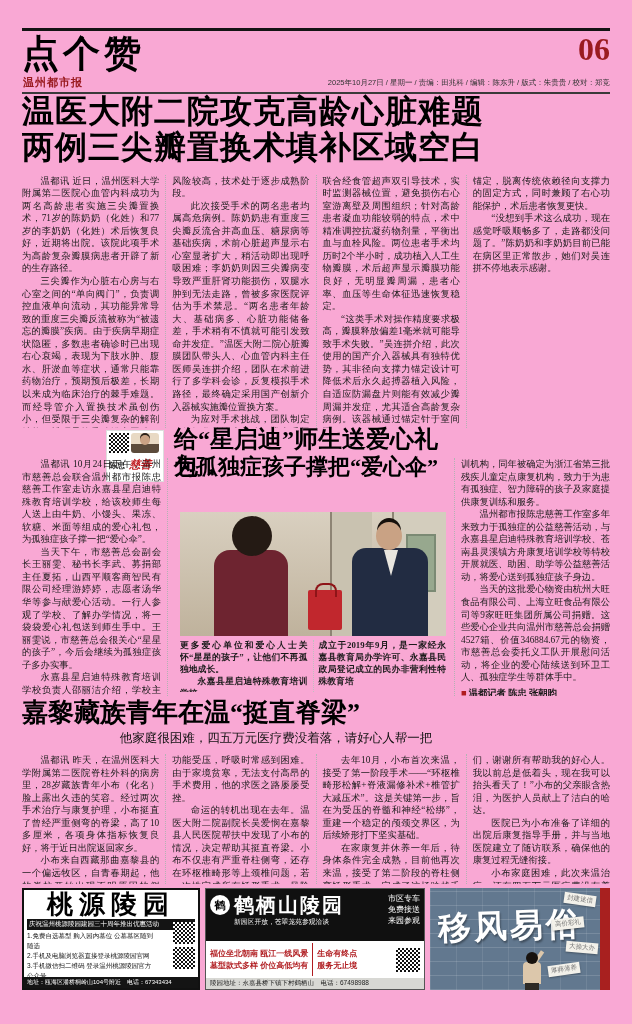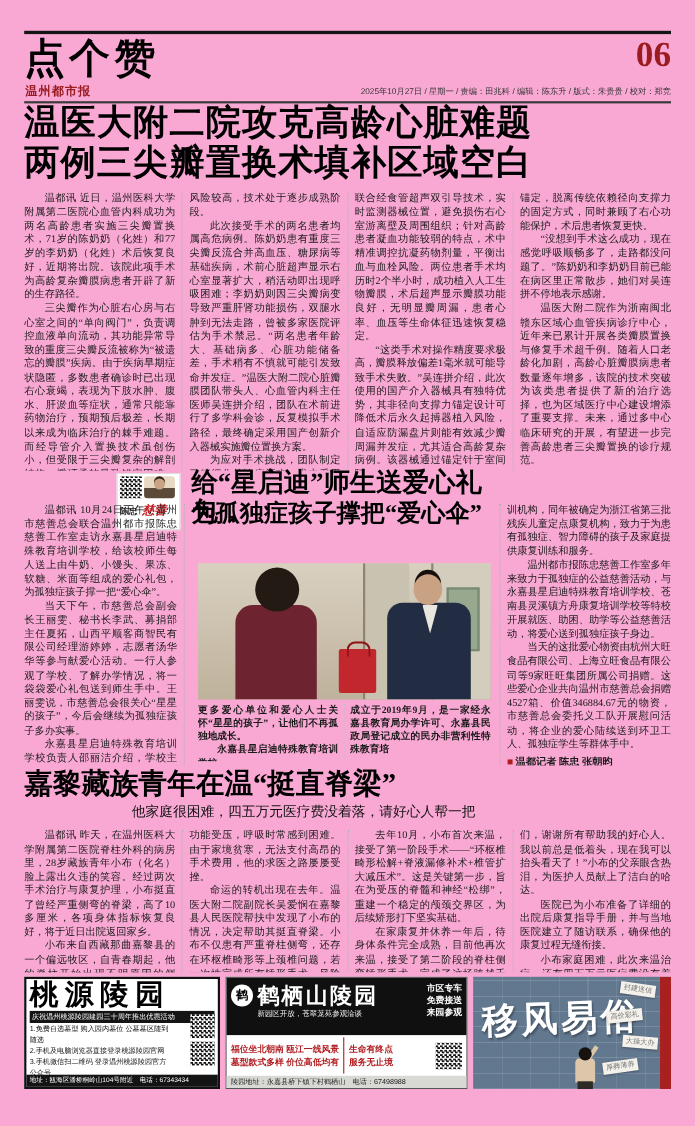--- a/index.html
+++ b/index.html
@@ -91,37 +91,37 @@
   .a3 .t { width:508px; font-size:26px; }
   .a3 .sub { width:508px; text-align:center; font-size:12.5px; margin-top:3px; color:#111; }
   .a3 .cols { margin-top:7px; height:130px; }
 
   
   .ads { position:absolute; top:888px; left:22px; right:22px; height:102px; display:flex; gap:5px;
          font-family:"Liberation Sans","DejaVu Sans",sans-serif; }
   .ad-ty { width:178px; border:2px solid #111; background:#fff; position:relative; padding:2px 3px;
            display:flex; flex-direction:column; }
   .ty-title { font-family:"Liberation Serif",serif; font-size:26px; font-weight:bold; letter-spacing:6px;
-              line-height:1; color:#000; white-space:nowrap; }
+              line-height:1; color:#000; white-space:nowrap;text-align:center; }
   .ty-banner { background:#141414; color:#fff; font-size:6.5px; padding:1px 2px; margin-top:1px;
                white-space:nowrap; overflow:hidden; }
   .ty-items { font-size:6.5px; line-height:1.55; margin-top:1px; color:#111; width:128px; }
   .ty-footer { position:absolute; left:0; right:0; bottom:0; background:#141414; color:#fff;
                font-size:6px; padding:1px 3px; white-space:nowrap; overflow:hidden; }
   .ty-qrs { position:absolute; right:3px; top:32px; display:flex; flex-direction:column; gap:3px; }
   .ty-qrs .qr { width:22px; height:22px; }
 
   .ad-hx { width:220px; background:#fff; border:1px solid #555; display:flex; flex-direction:column; }
   .hx-top { background:#101010; color:#fff; height:52px; position:relative; padding:4px 5px; }
   .hx-logo { position:absolute; left:4px; top:6px; width:20px; height:20px; border-radius:50%;
              background:#fff; color:#000; font-size:11px; font-weight:bold; text-align:center; line-height:20px; }
   .hx-title { position:absolute; left:28px; top:3px; font-family:"Liberation Serif",serif;
               font-size:20px; font-weight:bold; letter-spacing:2px; white-space:nowrap; }
   .hx-sub { position:absolute; left:28px; top:28px; font-size:6.8px; color:#eee; white-space:nowrap; }
-  .hx-side { position:absolute; right:4px; top:4px; font-size:8px; font-weight:bold; line-height:1.4;
+  .hx-side { position:absolute; right:4px; top:4px; font-size:8px; font-weight:normal; line-height:1.4;
              text-align:left; color:#fff; }
   .hx-mid { flex:1; display:flex; align-items:center; padding:2px 4px; gap:4px; }
   .hx-red { color:#b01c20; font-weight:bold; font-size:8px; line-height:1.5; white-space:nowrap; }
   .hx-div { width:1px; align-self:stretch; background:#b01c20; }
   .hx-mid .qr { width:24px; height:24px; margin-left:auto; }
   .hx-footer { background:#d8d8d4; color:#222; font-size:6.5px; padding:1px 4px; white-space:nowrap; overflow:hidden; }
 
   .ad-yf { flex:1; position:relative; overflow:hidden; background:#62788f;
            background-image:repeating-linear-gradient(0deg, rgba(255,255,255,.14) 0 1px, transparent 1px 14px),
                             repeating-linear-gradient(90deg, rgba(255,255,255,.09) 0 1px, transparent 1px 26px); }
@@ -165,21 +165,20 @@
         <p class="para">此次接受手术的两名患者均属高危病例。陈奶奶患有重度三尖瓣反流合并高血压、糖尿病等基础疾病，术前心脏超声显示右心室显著扩大，稍活动即出现呼吸困难；李奶奶则因三尖瓣病变导致严重肝肾功能损伤，双腿水肿到无法走路，曾被多家医院评估为手术禁忌。“两名患者年龄大、基础病多、心脏功能储备差，手术稍有不慎就可能引发致命并发症。”温医大附二院心脏瓣膜团队带头人、心血管内科主任医师吴连拼介绍，团队在术前进行了多学科会诊，反复模拟手术路径，最终确定采用国产创新介入器械实施瓣位置换方案。</p>
         <p class="para">为应对手术挑战，团队制定了精细化的诊疗策略，术中采用经胸超声</p>
       </div>
       <div class="col">
         <p class="para cont">联合经食管超声双引导技术，实时监测器械位置，避免损伤右心室游离壁及周围组织；针对高龄患者凝血功能较弱的特点，术中精准调控抗凝药物剂量，平衡出血与血栓风险。两位患者手术均历时2个半小时，成功植入人工生物瓣膜，术后超声显示瓣膜功能良好，无明显瓣周漏，患者心率、血压等生命体征迅速恢复稳定。</p>
         <p class="para">“这类手术对操作精度要求极高，瓣膜释放偏差1毫米就可能导致手术失败。”吴连拼介绍，此次使用的国产介入器械具有独特优势，其非径向支撑力锚定设计可降低术后永久起搏器植入风险，自适应防漏盘片则能有效减少瓣周漏并发症，尤其适合高龄复杂病例。该器械通过锚定针于室间隔</p>
       </div>
       <div class="col">
         <p class="para cont">锚定，脱离传统依赖径向支撑力的固定方式，同时兼顾了右心功能保护，术后患者恢复更快。</p>
         <p class="para">“没想到手术这么成功，现在感觉呼吸顺畅多了，走路都没问题了。”陈奶奶和李奶奶目前已能在病区里正常散步，她们对吴连拼不停地表示感谢。</p>
-        <p class="para">温医大附二院作为浙南闽北赣东区域心血管疾病诊疗中心，近年来已累计开展各类瓣膜置换与修复手术超千例。随着人口老龄化加剧，高龄心脏瓣膜病患者数量逐年增多，该院的技术突破为该类患者提供了新的治疗选择，也为区域医疗中心建设增添了重要支撑。未来，通过多中心临床研究的开展，有望进一步完善高龄患者三尖瓣置换的诊疗规范。</p>
 
       </div>
     </div>
   </div>
 
   <div class="a2">
     <div class="badge">
       <div class="badge-row">
         <div class="qr"></div>
         <div class="avatar"></div>

